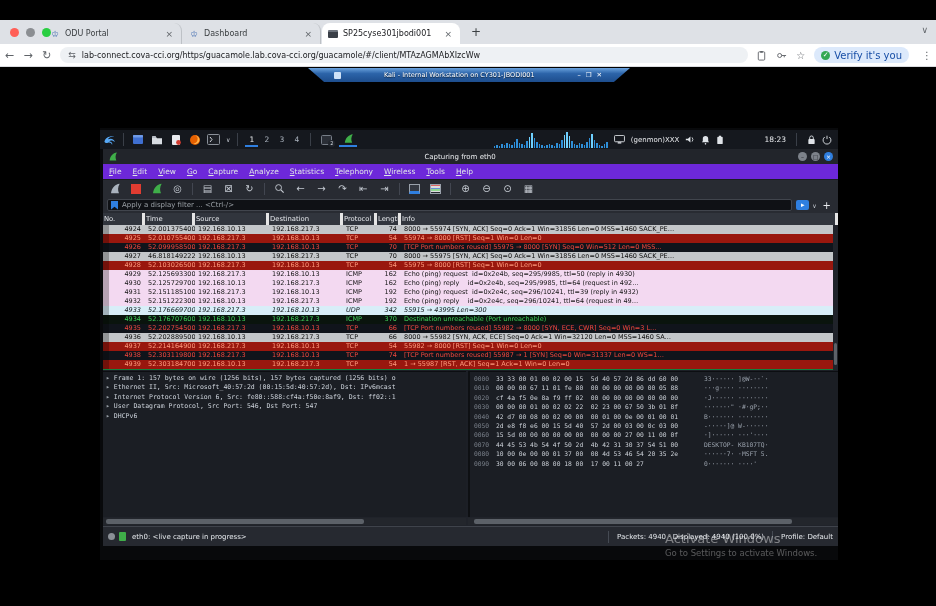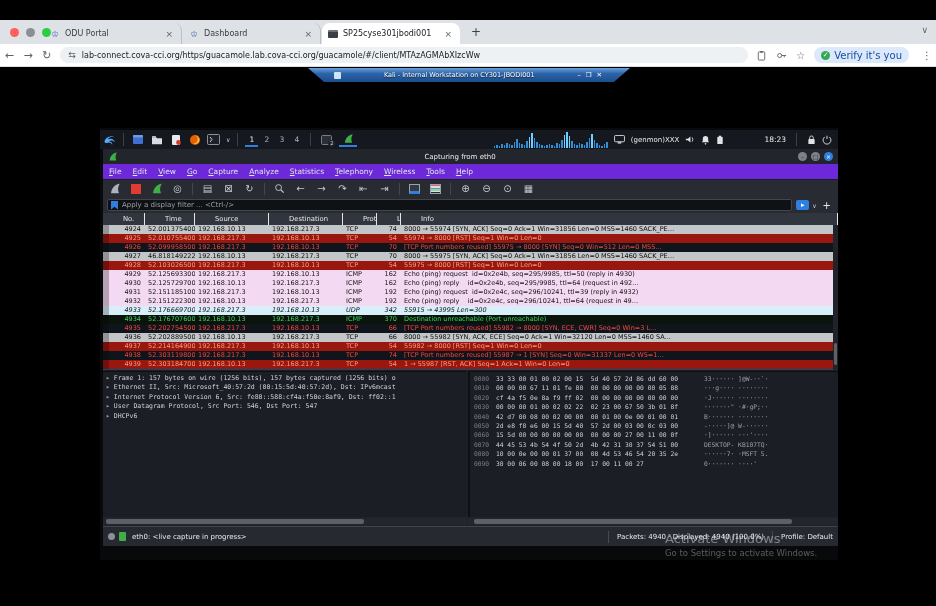--- a/index.html
+++ b/index.html
@@ -85,23 +85,23 @@
   .ws-filter { position:absolute; left:0; top:48px; width:735px; height:16px; background:#282b32; display:flex; align-items:center; padding:0 4px; }
   .fbox { flex:1; height:12px; background:#0f1115; border:1px solid #41454d; border-radius:2px; display:flex; align-items:center; padding:0 3px; gap:4px; }
   .fbookmark { width:7px; height:9px; background:#2f7fe0; clip-path:polygon(0 0,100% 0,100% 100%,50% 70%,0 100%); }
   .fph { font-size:7px; color:#9aa0a6; }
   .fapply { width:13px; height:10px; background:#2f7fe0; border-radius:2px; color:#fff; font-size:7px; line-height:10px; text-align:center; margin-left:4px; }
   .fdrop { font-size:6px; color:#c4c9d1; margin:0 3px; }
   .fplus { font-size:10px; color:#e8eaed; margin:0 3px; }
 
   .ws-header { position:absolute; left:0; top:64px; width:735px; height:12px; background:#31353d; display:grid;
     grid-template-columns:42px 50px 74px 74px 34px 24px 1fr; }
-  .ws-header span { font-size:6.8px; color:#e6e9ed; line-height:12px; padding-left:20px; border-right:1px solid #e5e5e5; white-space:pre; overflow:hidden; }
-
-  .ws-rows { position:absolute; left:0; top:76px; width:735px; height:145px; background:#0c4a6e; overflow:hidden; }
+  .ws-header span { font-size:6.8px; color:#e6e9ed; line-height:12px; padding-left:1px; border-right:3px solid #e5e5e5; white-space:pre; overflow:hidden; }
+
+  .ws-rows { position:absolute; left:0; top:76px; width:735px; height:145px; background:#15803d; overflow:hidden; }
   .pkt { display:grid; grid-template-columns:6px 36px 50px 74px 74px 34px 24px 1fr; height:9px; }
   .pkt span { font-size:6.5px; line-height:9px; white-space:pre; overflow:hidden; }
   .pkt .no { text-align:right; padding-right:4px; }
   .pkt .len { text-align:right; padding-right:4px; }
   .pkt .c { padding-left:3px; }
   .st-tcp-gray { background:#c3c6c9; color:#0b0b0b; }
   .st-tcp-rst  { background:#99170e; color:#ff9a7d; }
   .st-tcp-bad  { background:#10141b; color:#f0483e; }
   .st-icmp     { background:#f3d9f1; color:#141414; }
   .st-udp      { background:#d8eef8; color:#10151a;font-style:italic; }

